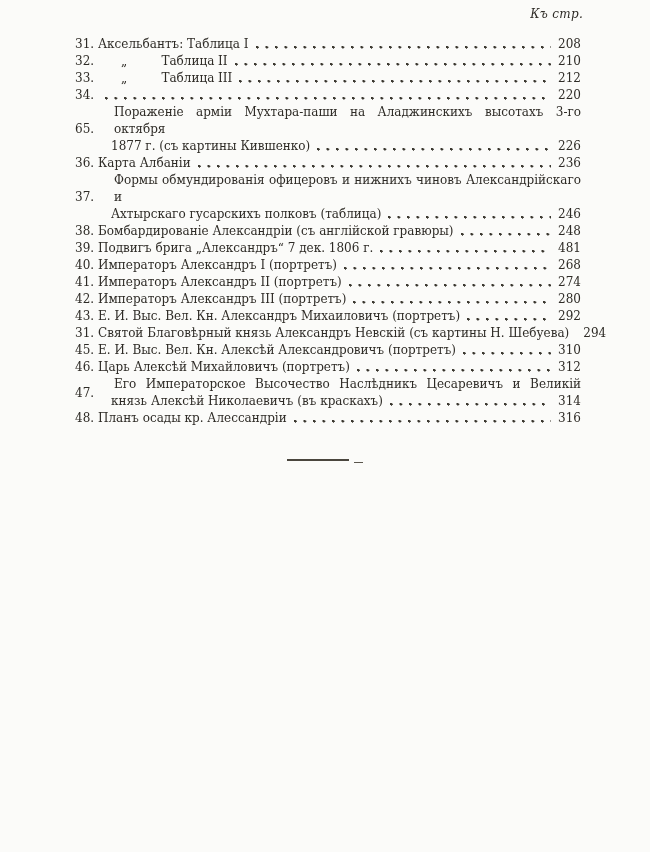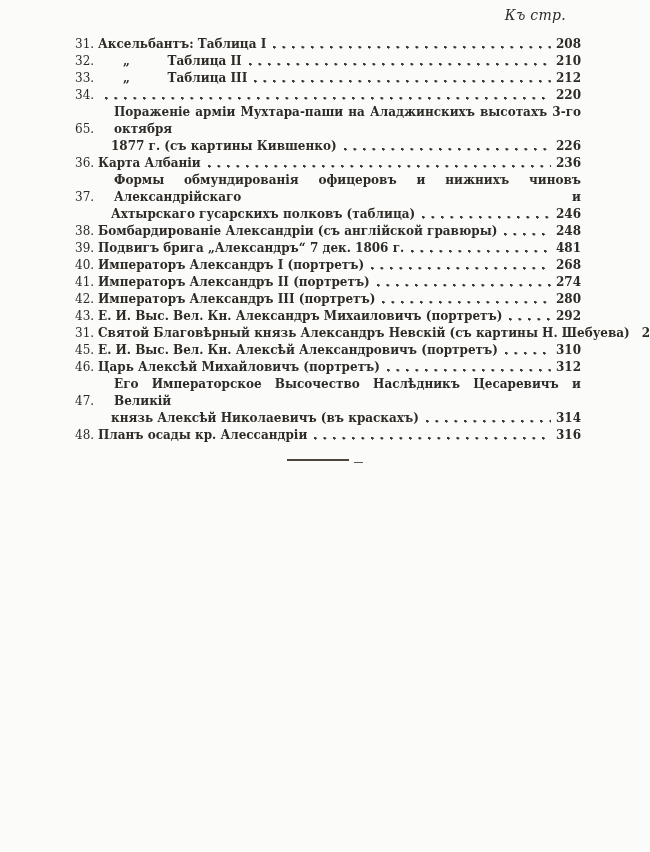--- a/index.html
+++ b/index.html
@@ -19,23 +19,23 @@
     overflow: hidden;
   }
   .sheet {
     position: relative;
     width: 650px;
     height: 852px;
   }
   .corner {
     position: absolute;
     top: 7px;
-    right: 84px;
+    right: 67px;
     font-style: italic;
-    font-size: 14px;
+    font-size: 12px;
     letter-spacing: 0.3px;
     text-align: right;
   }
   .toc {
     position: absolute;
     top: 36px;
     left: 75px;
     right: 69px;
   }
   .entry {
@@ -45,21 +45,20 @@
     align-items: center;
   }
   .num {
     flex: none;
     width: 23px;
   }
   .body {
     flex: 1;
     display: block;
     min-width: 0;
-    font-weight: bold;
   }
   .line { display: block; }
   .line.mid {
     text-align: justify;
     text-align-last: justify;
     margin-left: 16px;
   }
   .line.last {
     display: flex;
     align-items: baseline;

